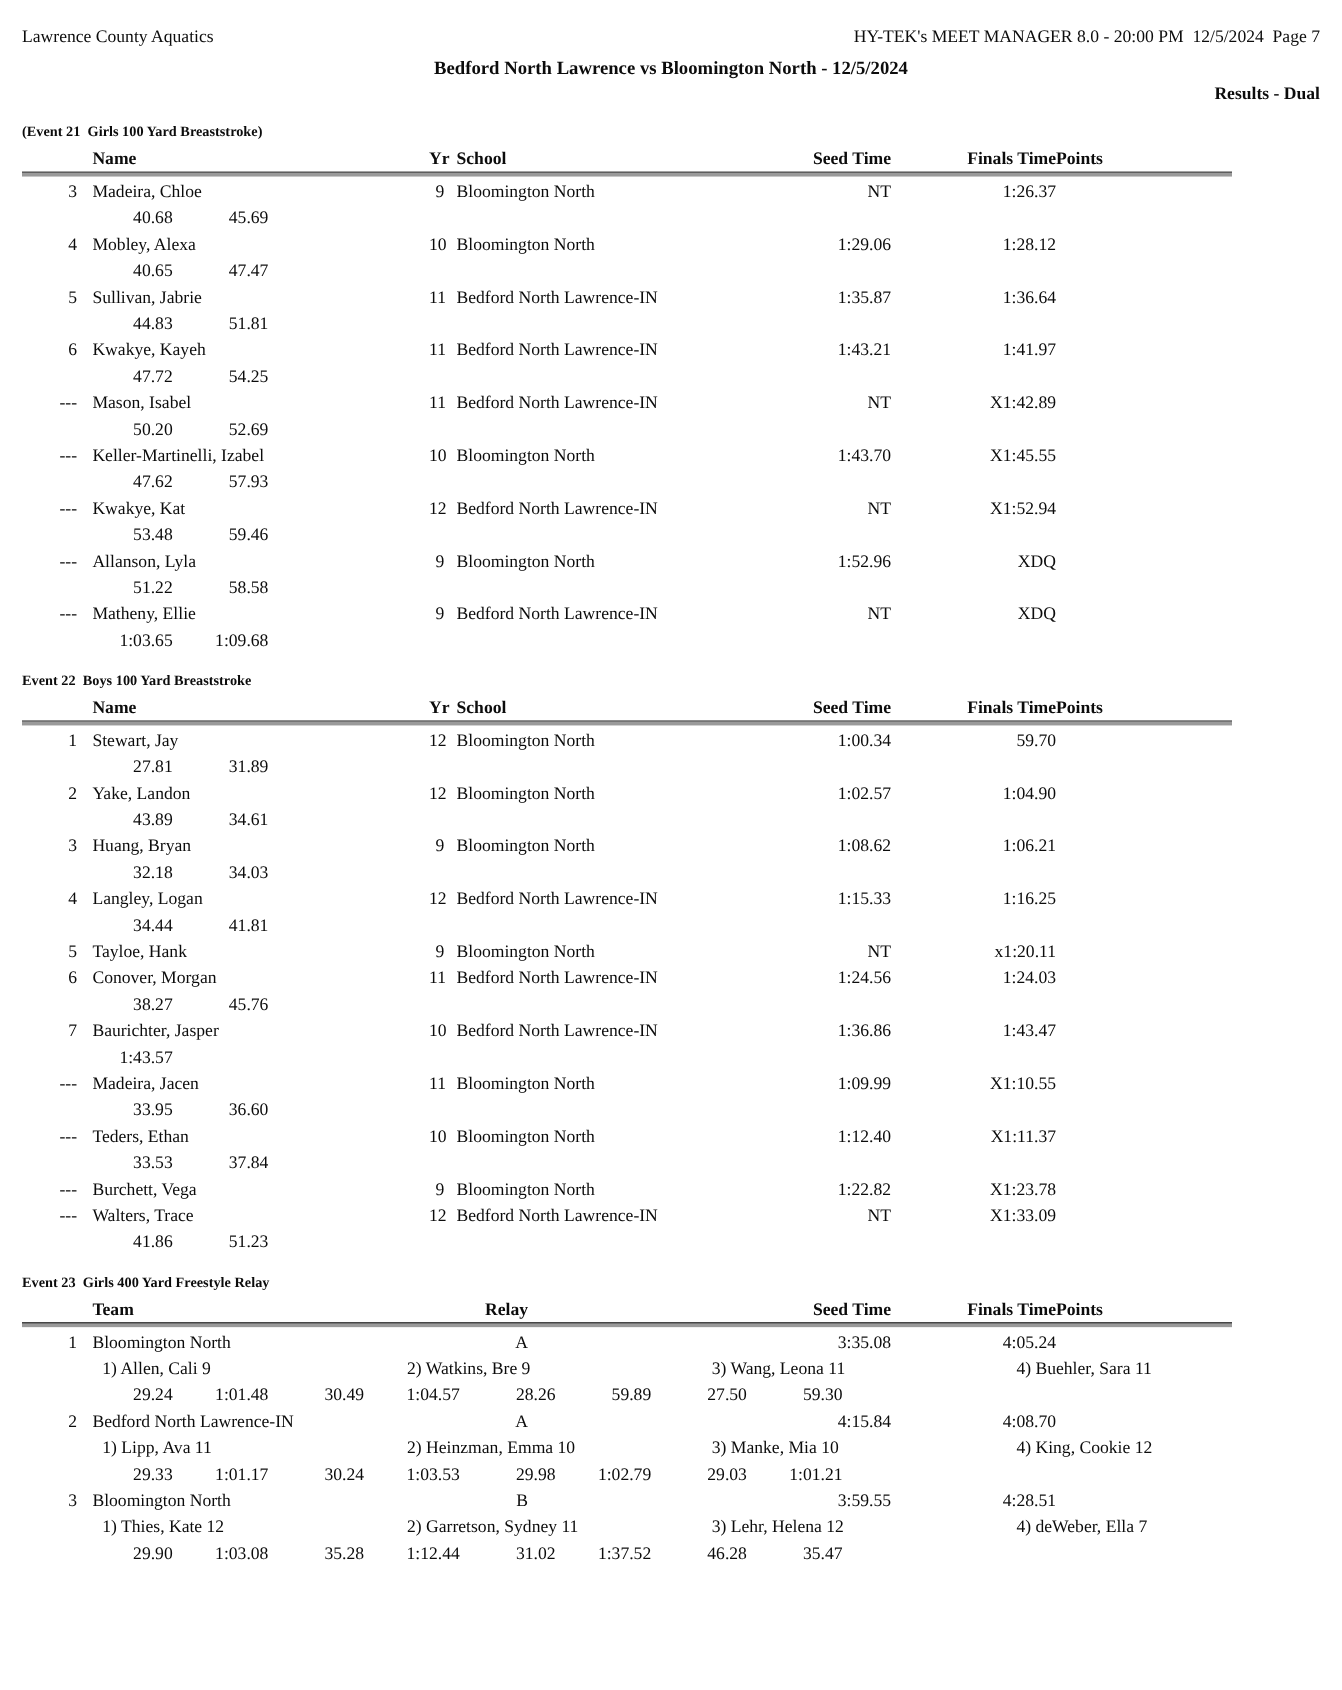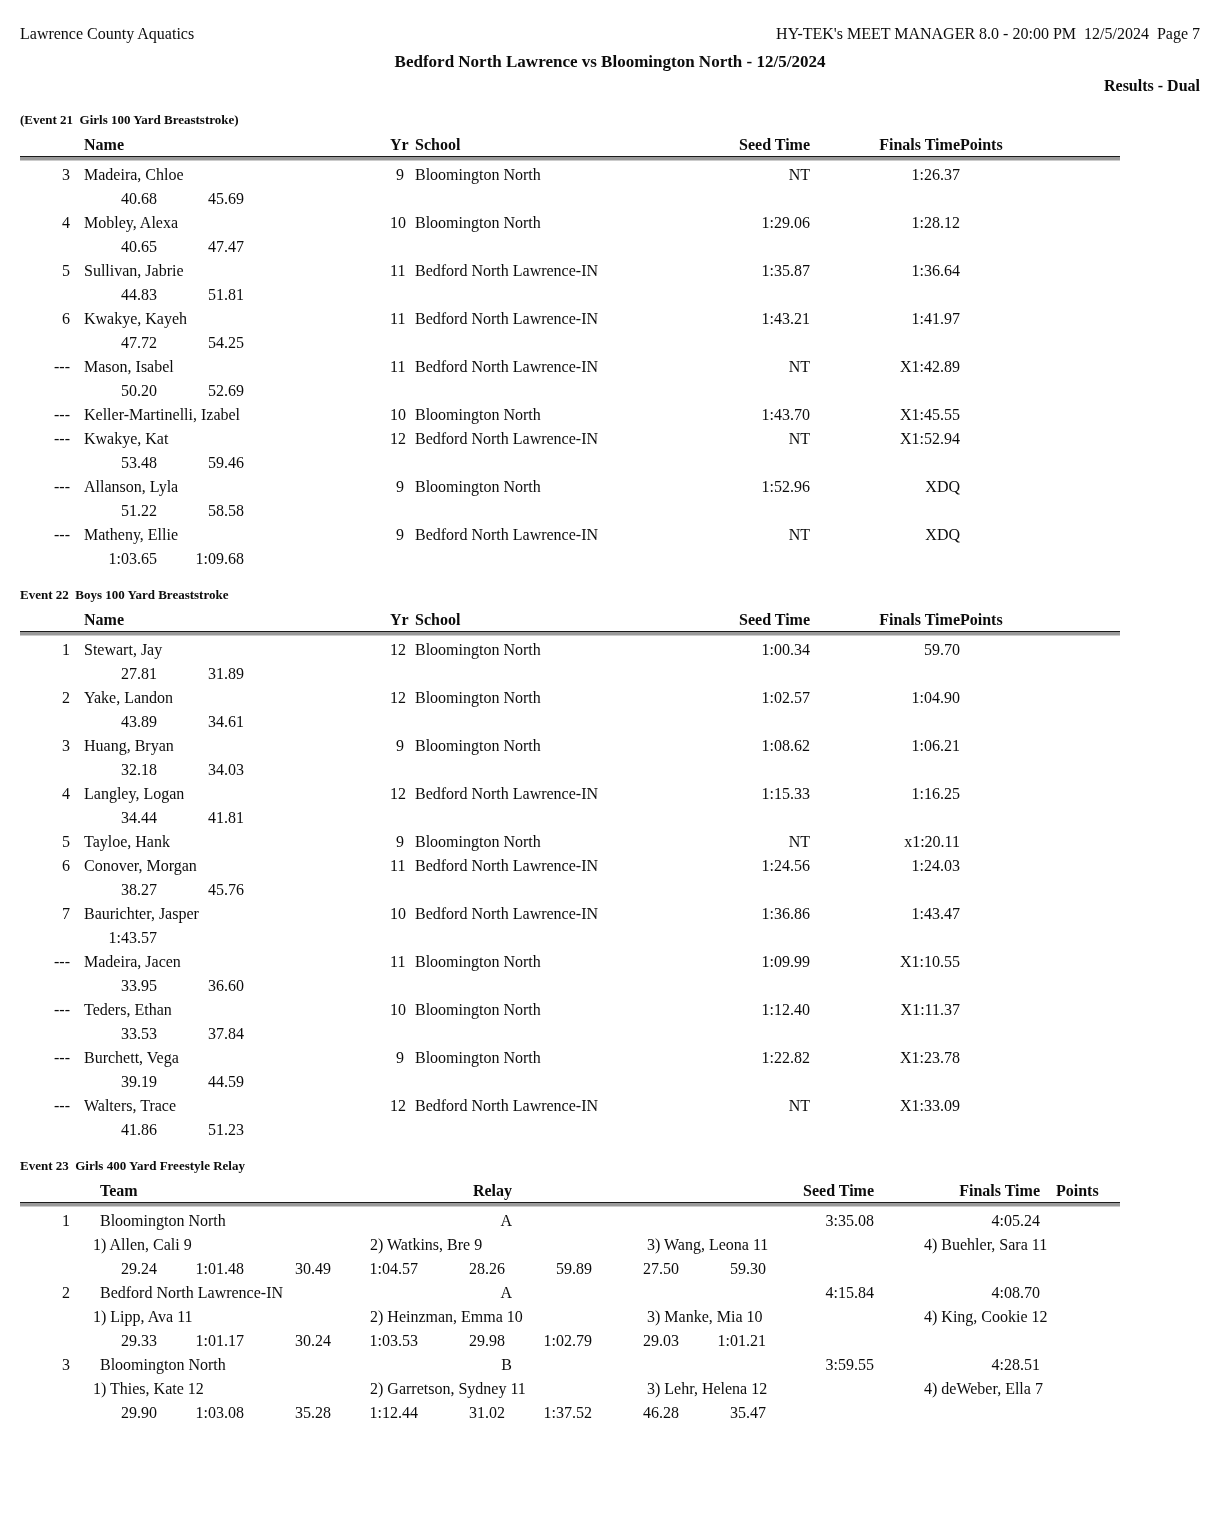--- a/index.html
+++ b/index.html
@@ -50,21 +50,20 @@
     margin-bottom: 2px;
     line-height: 24px;
   }
   .row-grid {
     display: grid;
     grid-template-columns: 50px 320px 22px 288px 110px 150px 160px;
     line-height: 24px;
   }
   .relay-grid {
     grid-template-columns: 50px 320px 90px 220px 110px 150px 160px;
-    gap: 16px;
   }
   .cols-header {
     font-weight: bold;
     border-bottom: 1.5px solid #1a1a1a;
     box-shadow: 0 3.5px 0 0 #9a9a9a;
     margin-bottom: 6px;
     line-height: 22px;
   }
   .c-place  { text-align: right; }
   .c-name   { padding-left: 14px; white-space: pre; }
@@ -179,20 +178,24 @@
       </div>
       <div class="row-grid data-row">
         <div class="c-place">---</div>
         <div class="c-name">Keller-Martinelli, Izabel</div>
         <div class="c-yr">10</div>
         <div class="c-school">Bloomington North</div>
         <div class="c-seed">1:43.70</div>
         <div class="c-finals">X1:45.55</div>
         <div class="c-points"></div>
       </div>
+      <div class="splits-row">
+        <div class="split">47.62</div>
+        <div class="split">57.93</div>
+      </div>
       <div class="row-grid data-row">
         <div class="c-place">---</div>
         <div class="c-name">Kwakye, Kat</div>
         <div class="c-yr">12</div>
         <div class="c-school">Bedford North Lawrence-IN</div>
         <div class="c-seed">NT</div>
         <div class="c-finals">X1:52.94</div>
         <div class="c-points"></div>
       </div>
       <div class="splits-row">
@@ -351,24 +354,20 @@
       </div>
       <div class="row-grid data-row">
         <div class="c-place">---</div>
         <div class="c-name">Burchett, Vega</div>
         <div class="c-yr">9</div>
         <div class="c-school">Bloomington North</div>
         <div class="c-seed">1:22.82</div>
         <div class="c-finals">X1:23.78</div>
         <div class="c-points"></div>
       </div>
-      <div class="splits-row">
-        <div class="split">39.19</div>
-        <div class="split">44.59</div>
-      </div>
       <div class="row-grid data-row">
         <div class="c-place">---</div>
         <div class="c-name">Walters, Trace</div>
         <div class="c-yr">12</div>
         <div class="c-school">Bedford North Lawrence-IN</div>
         <div class="c-seed">NT</div>
         <div class="c-finals">X1:33.09</div>
         <div class="c-points"></div>
       </div>
       <div class="splits-row">

